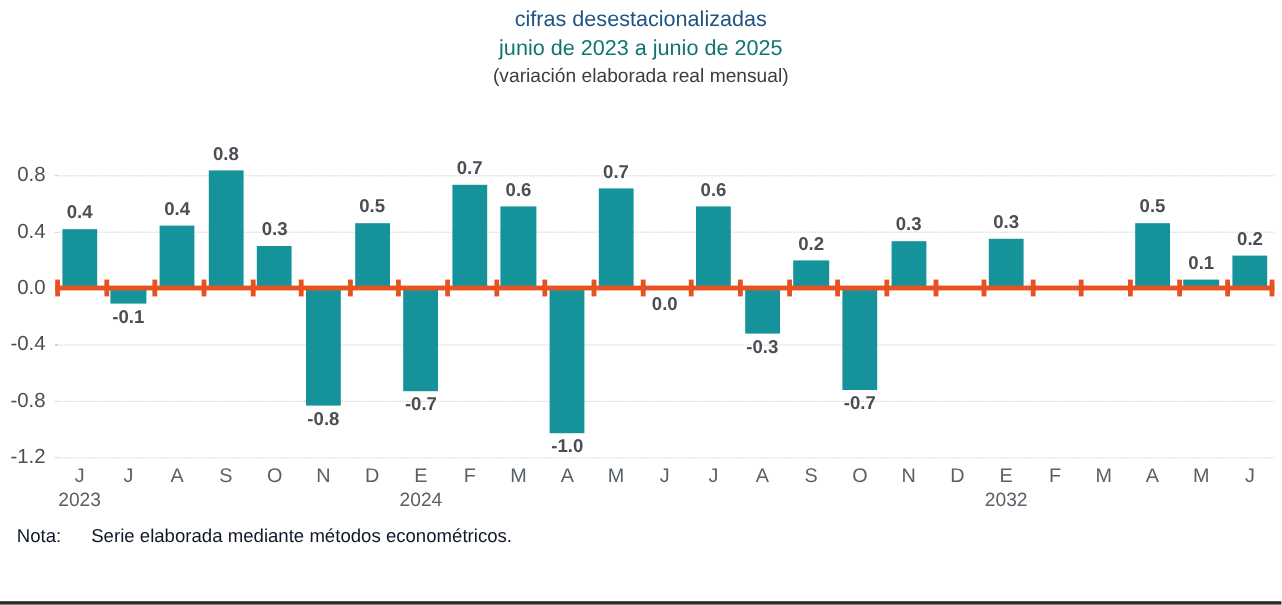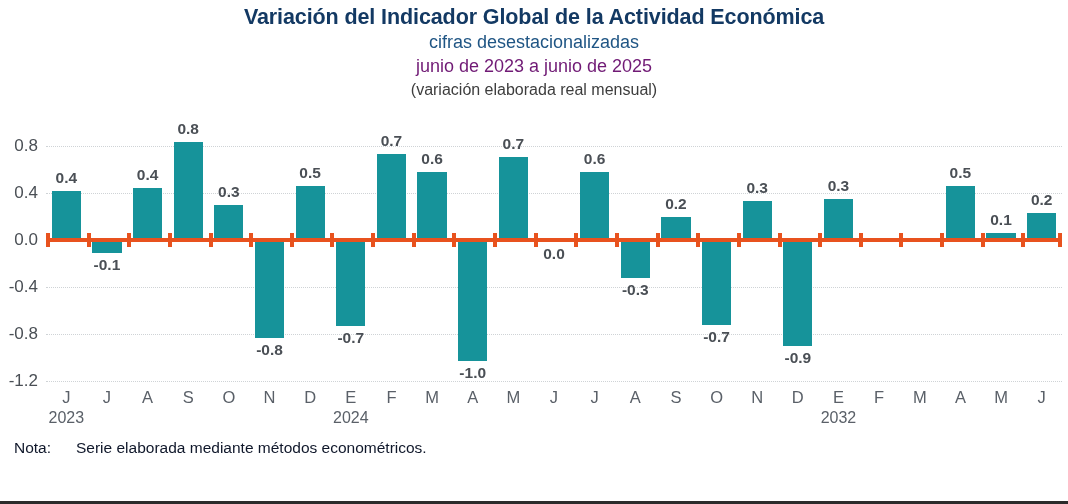--- a/index.html
+++ b/index.html
@@ -30,21 +30,21 @@
     line-height: 26px;
   }
   .title-sub {
     font-size: 18px;
     color: #1f5584;
     line-height: 24px;
     font-weight: normal;
   }
   .title-sub2 {
     font-size: 18px;
-    color: #701a75;
+    color: #0f766e;
     line-height: 24px;
     font-weight: normal;
   }
   .title-sub3 {
     font-size: 16px;
     color: #3d3d3d;
     line-height: 23px;
     font-weight: normal;
   }
 
@@ -160,21 +160,20 @@
     width: 1068px; height: 3px;
     background: #2b2b2b;
   }
 </style>
 </head>
 <body>
 
 <div id="root">
 
   <div class="titles">
-    <div class="title-main">Variación del Indicador Global de la Actividad Económica</div>
     <div class="title-sub">cifras desestacionalizadas</div>
     <div class="title-sub2">junio de 2023 a junio de 2025</div>
     <div class="title-sub3">(variación elaborada real mensual)</div>
   </div>
 
   <div id="plot">
     <div id="grid">
         <div class="gridline" style="top: 0px;"></div>
         <div class="gridline" style="top: 47px;"></div>
         <div class="gridline" style="top: 94px;"></div>
@@ -255,24 +254,20 @@
           <div class="bar" style="top: 70.5px; height: 23.5px;"></div>
           <div class="vlabel" style="top: 48.5px;">0.2</div>
         </div>
         <div class="slot" style="left: 650.24px; width: 40.64px;">
           <div class="bar" style="top: 94px; height: 84.6px;"></div>
           <div class="vlabel" style="top: 181.6px;">-0.7</div>
         </div>
         <div class="slot" style="left: 690.88px; width: 40.64px;">
           <div class="bar" style="top: 55.225px; height: 38.775px;"></div>
           <div class="vlabel" style="top: 33.225px;">0.3</div>
-        </div>
-        <div class="slot" style="left: 731.52px; width: 40.64px;">
-          <div class="bar" style="top: 94px; height: 105.75px;"></div>
-          <div class="vlabel" style="top: 202.75px;">-0.9</div>
         </div>
         <div class="slot" style="left: 772.16px; width: 40.64px;">
           <div class="bar" style="top: 52.875px; height: 41.125px;"></div>
           <div class="vlabel" style="top: 30.875px;">0.3</div>
         </div>
         <div class="slot" style="left: 894.08px; width: 40.64px;">
           <div class="bar" style="top: 39.95px; height: 54.05px;"></div>
           <div class="vlabel" style="top: 17.95px;">0.5</div>
         </div>
         <div class="slot" style="left: 934.72px; width: 40.64px;">

